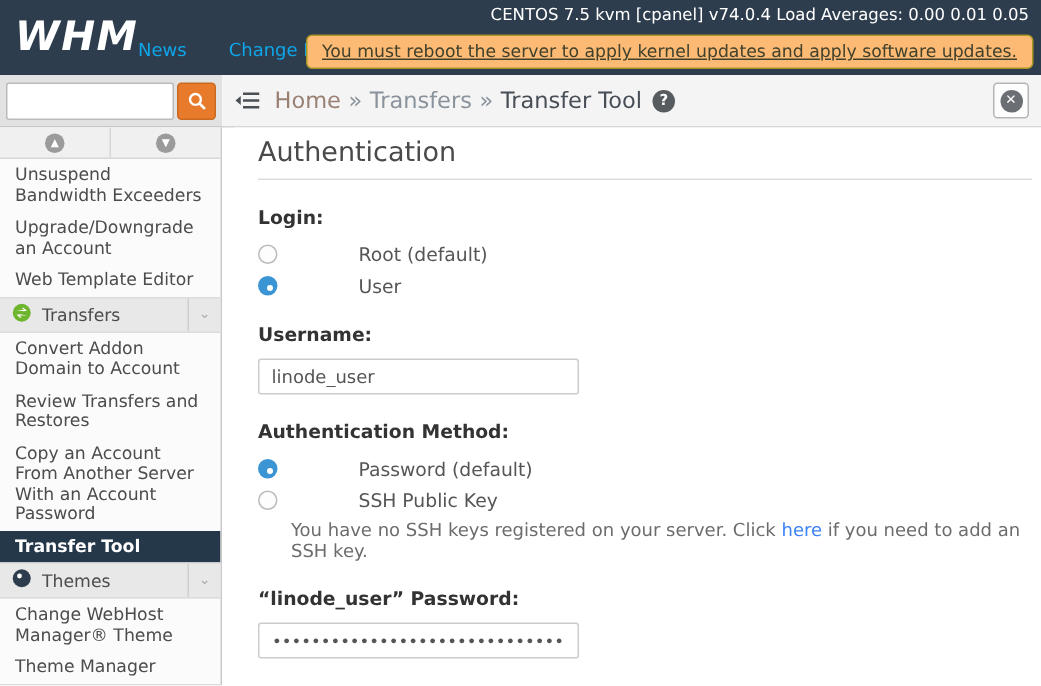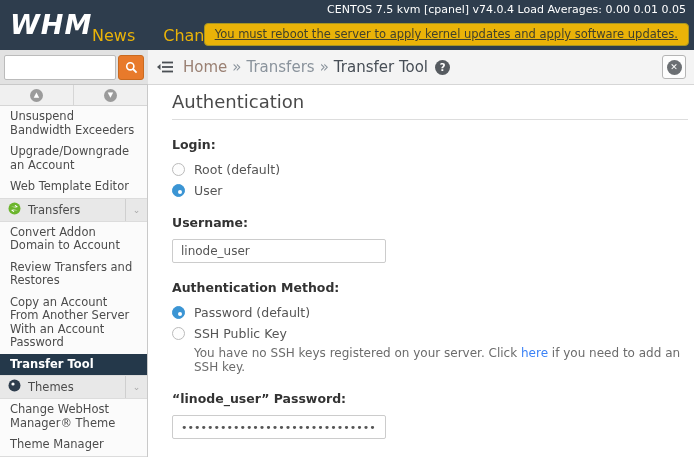--- a/index.html
+++ b/index.html
@@ -22,26 +22,26 @@
     color:#fff; font-size:11px; white-space:nowrap;
   }
   .topbar-info span { }
   .logo {
     position:absolute; left:10px; top:9px;
     color:#fff; font-size:27px; font-weight:bold; font-style:italic;
     letter-spacing:1px; font-family:"DejaVu Sans","Liberation Sans",sans-serif;
   }
   .topnav { position:absolute; left:92px; top:26px; }
   .topnav a {
-    color:#eab308; text-decoration:none; font-size:16px; margin-right:28px;
+    color:#0ea5e9; text-decoration:none; font-size:12px; margin-right:28px;
     cursor:pointer;
   }
   .alert-banner {
     position:absolute; right:5px; top:23px;
-    background:#eab308; border:1px solid #a59523; border-radius:4px;
+    background:#fdba74; border:1px solid #a59523; border-radius:4px;
     color:#41412c; font-size:11.5px; padding:3px 10px 4px;
     text-decoration:underline; white-space:nowrap; cursor:pointer;
   }
   
   .toolbar { position:absolute; left:0; top:50px; width:694px; height:35px; }
   .search-zone {
     position:absolute; left:0; top:0; width:148px; height:35px;
     background:#e2e2e2; border-bottom:1px solid #c9c9c9;
     display:flex; align-items:center; padding:0 4px;
   }
@@ -118,21 +118,21 @@
   .main {
     position:absolute; left:156px; top:85px; width:546px; height:372px;
     background:#fff; padding:6px 14px 0 16px; overflow:hidden;
   }
   .h-rule {
     font-size:18px; font-weight:400; color:#4a4a4a;
     padding-bottom:7px; border-bottom:1px solid #ddd;
   }
   .f-label { font-weight:bold; color:#333; font-size:12.5px; margin-top:17px; }
   .radio-group { margin-top:10px; }
-  .radio-row { display:flex; align-items:center; margin-top:6px; cursor:pointer; }
+  .radio-row { display:flex; align-items:center; margin-top:6px; cursor:pointer;gap:45px; }
   .radio-dot {
     width:13px; height:13px; border-radius:50%; border:1px solid #bbb;
     background:#fdfdfd; margin-right:9px; position:relative; flex:0 0 13px;
   }
   .radio-dot.selected { background:#3b95d4; border-color:#3b95d4; }
   .radio-dot.selected::after {
     content:""; position:absolute; left:4.5px; top:4.5px;
     width:4px; height:4px; border-radius:50%; background:#fff;
   }
   .radio-label { font-size:12.5px; color:#555; }

